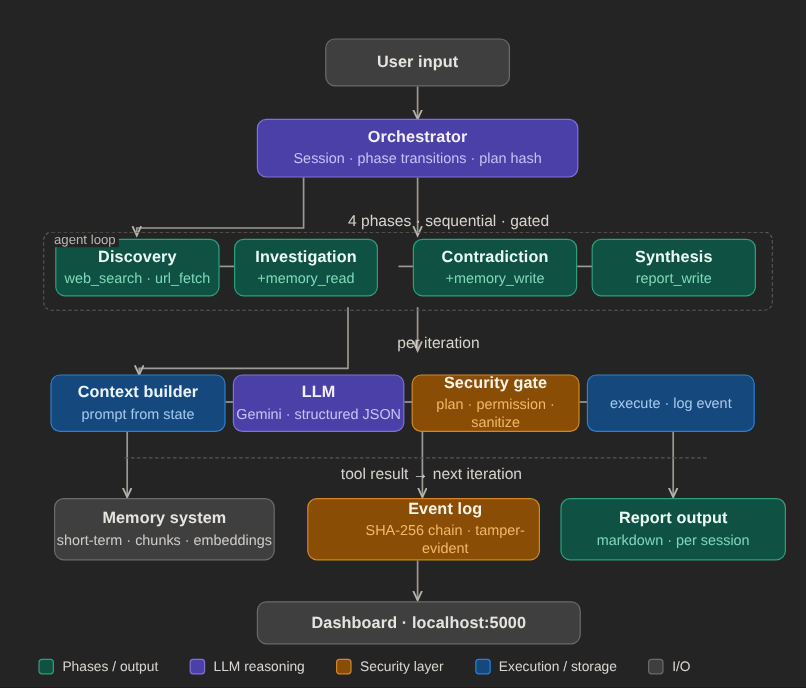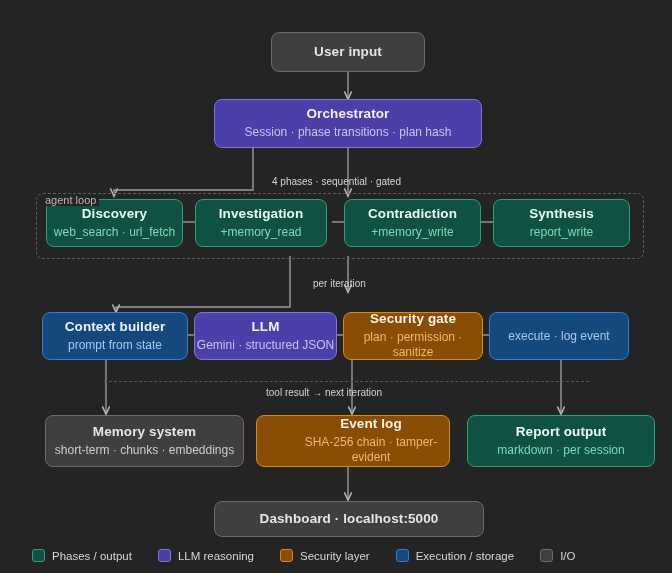--- a/index.html
+++ b/index.html
@@ -79,24 +79,25 @@
     position: absolute;
     font-size: 11px;
     color: #b9b6b1;
     background: #242424;
     padding: 0 3px;
     z-index: 4;
     white-space: nowrap;
   }
   .edgelabel {
     position: absolute;
-    font-size: 10px;
+    font-size: 13px;
     color: #d6d3ce;
     z-index: 4;
     white-space: nowrap;
+    margin-left: 18px;
   }
   .divider {
     position: absolute;
     border-top: 1.3px dashed #565656;
     z-index: 1;
   }
   .legend {
     position: absolute;
     left: 32px;
     top: 549px;
@@ -178,21 +179,21 @@
     <div class="sub">Session · phase transitions · plan hash</div>
   </div>
 
   <div class="edgelabel" style="left:272px; top:176px;">4 phases · sequential · gated</div>
 
   <div class="node c-phase" style="left:46px; top:199px; width:137px; height:48px;">
     <div class="title">Discovery</div>
     <div class="sub">web_search · url_fetch</div>
   </div>
 
-  <div class="node c-phase" style="left:195px; top:199px; width:132px; height:48px;">
+  <div class="node c-phase" style="left:195px; top:199px; width:120px; height:48px;">
     <div class="title">Investigation</div>
     <div class="sub">+memory_read</div>
   </div>
 
   <div class="node c-phase" style="left:344px; top:199px; width:137px; height:48px;">
     <div class="title">Contradiction</div>
     <div class="sub">+memory_write</div>
   </div>
 
   <div class="node c-phase" style="left:493px; top:199px; width:137px; height:48px;">
@@ -216,21 +217,21 @@
     <div class="title">Security gate</div>
     <div class="sub">plan · permission · sanitize</div>
   </div>
 
   <div class="node c-exec" style="left:489px; top:312px; width:140px; height:48px;">
     <div class="sub">execute · log event</div>
   </div>
 
   <div class="edgelabel" style="left:266px; top:387px;">tool result → next iteration</div>
 
-  <div class="node c-io" style="left:45px; top:415px; width:199px; height:52px;">
+  <div class="node c-io" style="left:45px; top:415px; width:184px; height:52px;">
     <div class="title">Memory system</div>
     <div class="sub">short-term · chunks · embeddings</div>
   </div>
 
   <div class="node c-sec" style="left:256px; top:415px; width:194px; height:52px;padding-left:36px;">
     <div class="title">Event log</div>
     <div class="sub">SHA-256 chain · tamper-evident</div>
   </div>
 
   <div class="node c-phase" style="left:467px; top:415px; width:188px; height:52px;">

